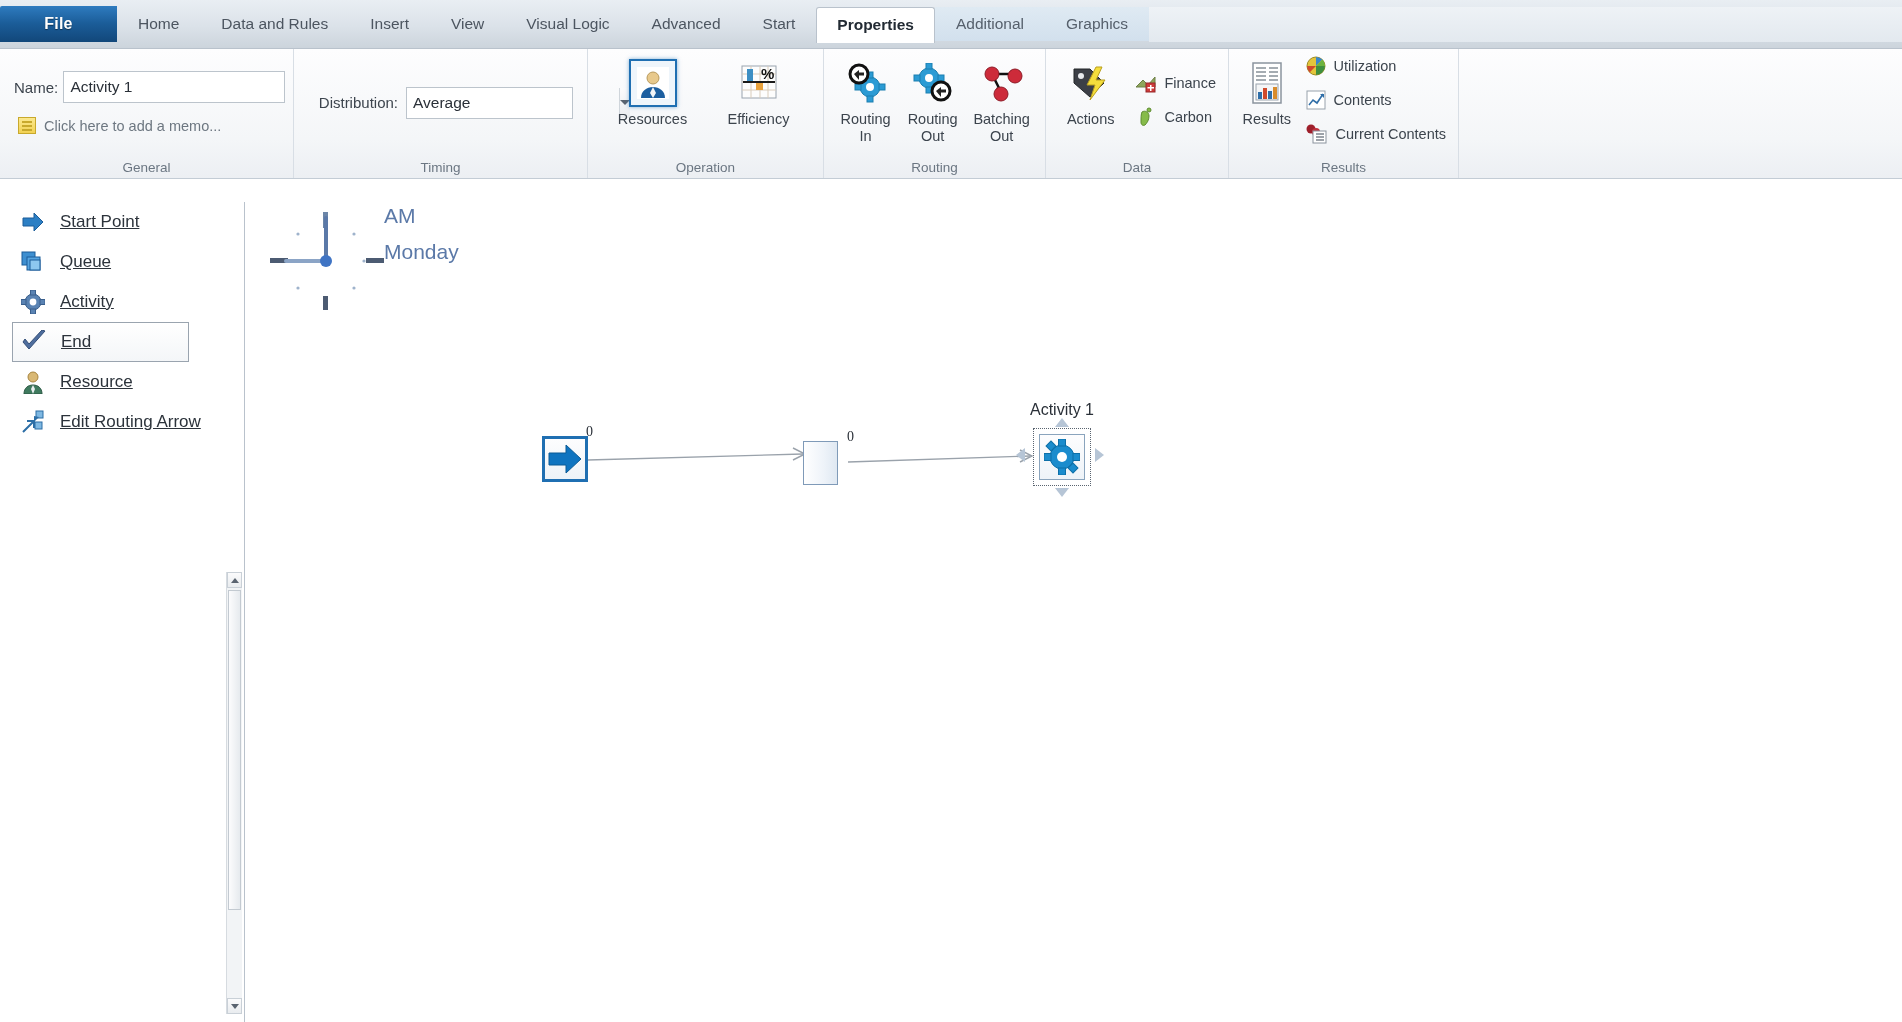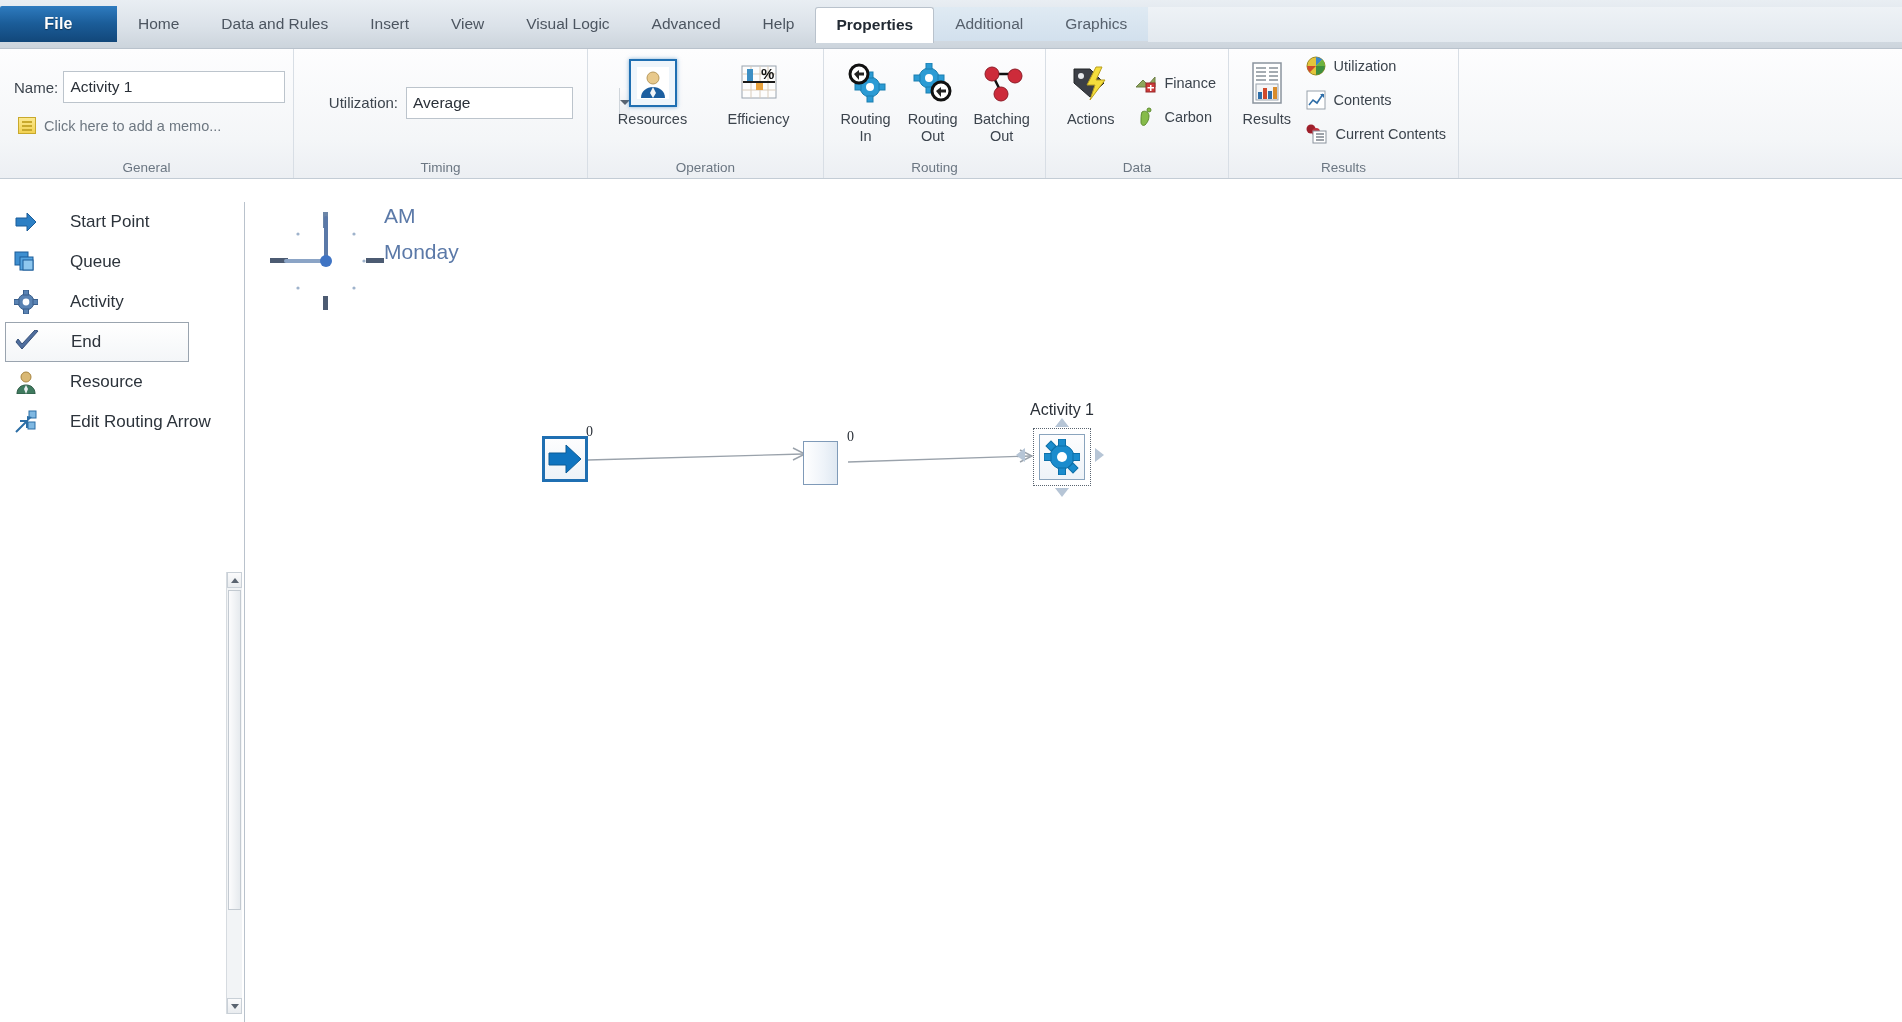--- a/index.html
+++ b/index.html
@@ -143,23 +143,23 @@
   
   .sidebar {
     position: absolute; left: 0; top: 202px; width: 245px; bottom: 0;
     background: #ffffff; border-right: 1px solid #b9c2cc;
   }
   .sb-title {
     text-align: center; font-size: 17px; color: #2c333b;
     padding: 12px 0 10px 0;
   }
   .sb-item {
-    display: flex; align-items: center; gap: 31px;
-    height: 40px; padding-left: 8px; margin: 0 10px 0 5px;
-    font-size: 17px; color: #2c333b;
+    display: flex; align-items: center; gap: 14px;
+    height: 40px; padding-left: 8px; margin: 0 10px 0 12px;
+    font-size: 17px; color: #2c333b; text-decoration: underline;
   }
   .sb-item.selected {
     border: 1px solid #9aa4af; background: linear-gradient(to bottom,#ffffff,#f4f6f8);
     margin-right: 55px;
   }
   .sb-icon { width: 26px; height: 26px; display: flex; align-items: center; justify-content: center; flex-shrink: 0;}
   .sb-label { white-space: nowrap; }
 
   
   .sb-scroll {
@@ -229,21 +229,21 @@
 <div id="app">
 
   <div class="tabbar">
     <div class="tab-file">File</div>
     <div class="tab">Home</div>
     <div class="tab">Data and Rules</div>
     <div class="tab">Insert</div>
     <div class="tab">View</div>
     <div class="tab">Visual Logic</div>
     <div class="tab">Advanced</div>
-    <div class="tab">Help</div>
+    <div class="tab">Start</div>
     <div class="tab active">Properties</div>
     <div class="tab contextual">Additional</div>
     <div class="tab contextual">Graphics</div>
     <div class="tabbar-filler"></div>
   </div>
 
   <div class="ribbon">
 
     <div class="rgroup g-general">
       <div class="rgroup-body">
@@ -258,21 +258,21 @@
           </div>
         </div>
       </div>
       <div class="rgroup-label">General</div>
     </div>
 
     <div class="rgroup g-timing">
       <div class="rgroup-body">
         <div class="form-rows">
           <div class="trow">
-            <span class="tlabel">Utilization:</span>
+            <span class="tlabel">Distribution:</span>
             <div class="combo">
               <input class="combo-input" type="text" value="Average" style="">
               <span class="combo-btn">
                 <span class="caret-down"></span>
               </span>
             </div>
           </div>
         </div>
       </div>
       <div class="rgroup-label">Timing</div>

